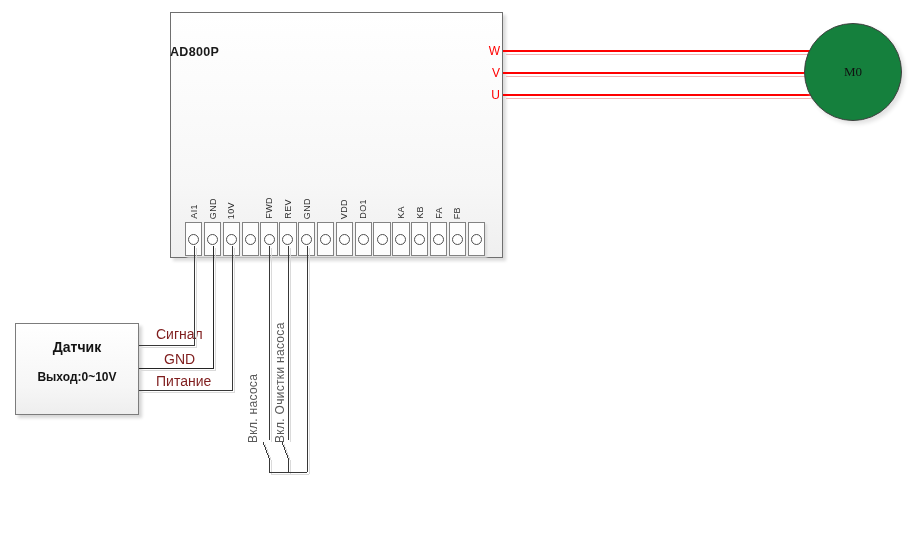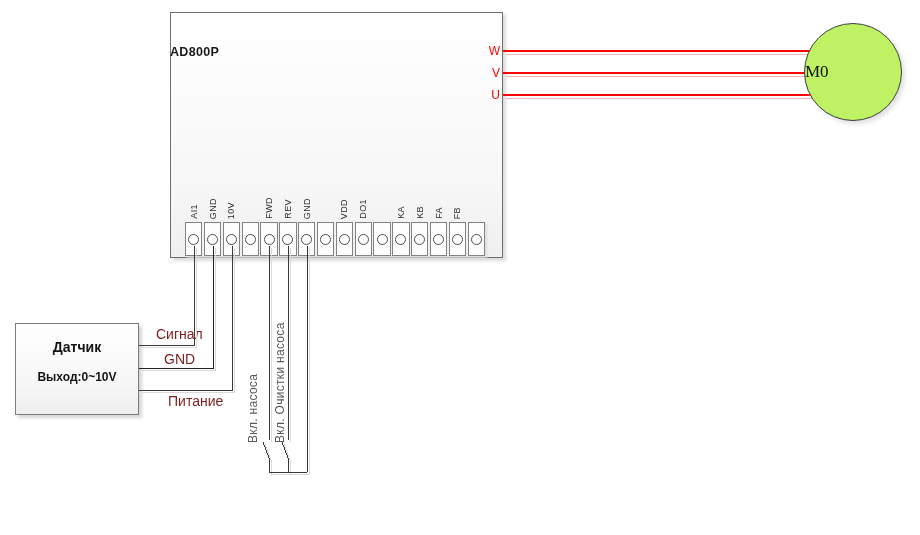--- a/index.html
+++ b/index.html
@@ -29,23 +29,23 @@
     border:1px solid #828282;display:flex;align-items:center;justify-content:center;
   }
   .screw{width:9px;height:9px;border:1px solid #4f4f4f;border-radius:50%;background:#fff;}
   .tlabel{
     position:absolute;bottom:36px;left:50%;transform:translateX(-50%) rotate(180deg);
     writing-mode:vertical-rl;white-space:nowrap;font-size:9px;color:#2e2e2e;letter-spacing:.4px;
   }
   
   .motor{
     position:absolute;left:804px;top:23px;width:98px;height:98px;border-radius:50%;box-sizing:border-box;
-    background:#bef264;border:1.4px solid #3f3f3f;box-shadow:3px 3px 4px #e2e2e2;z-index:6;
-    display:flex;align-items:center;justify-content:flex-start;
-    font-family:"Liberation Serif",serif;font-size:17px;color:#111;
+    background:#15803d;border:1.4px solid #3f3f3f;box-shadow:3px 3px 4px #e2e2e2;z-index:6;
+    display:flex;align-items:center;justify-content:center;
+    font-family:"Liberation Serif",serif;font-size:13px;color:#111;
   }
   
   .sensor-box{
     position:absolute;left:15px;top:323px;width:124px;height:92px;box-sizing:border-box;
     background:linear-gradient(180deg,#ffffff 0%,#f6f6f6 70%,#eeeeee 100%);
     border:1px solid #7c7c7c;box-shadow:3px 3px 3px #d7d7d7;z-index:1;
     text-align:center;
   }
   .sensor-title{margin-top:13px;font-size:14px;font-weight:bold;line-height:20px;color:#141414;}
   .sensor-output{margin-top:13px;font-size:12px;font-weight:bold;color:#141414;}
@@ -184,18 +184,18 @@
 
   <div class="sensor-box">
     <div class="sensor-title">
       <div>Датчик</div>
     </div>
     <div class="sensor-output">Выход:0~10V</div>
   </div>
 
   <div class="wlabel" style="left:156px;top:326px;">Сигнал</div>
   <div class="wlabel" style="left:164px;top:351px;">GND</div>
-  <div class="wlabel" style="left:168px;top:373px;margin-top:20px;">Питание</div>
+  <div class="wlabel" style="left:156px;top:373px;">Питание</div>
 
   <div class="vlabel" style="left:246px;top:323px;height:120px;">Вкл. насоса</div>
   <div class="vlabel" style="left:273px;top:305px;height:138px;">Вкл. Очистки насоса</div>
 
 </div>
 
 </body></html>

